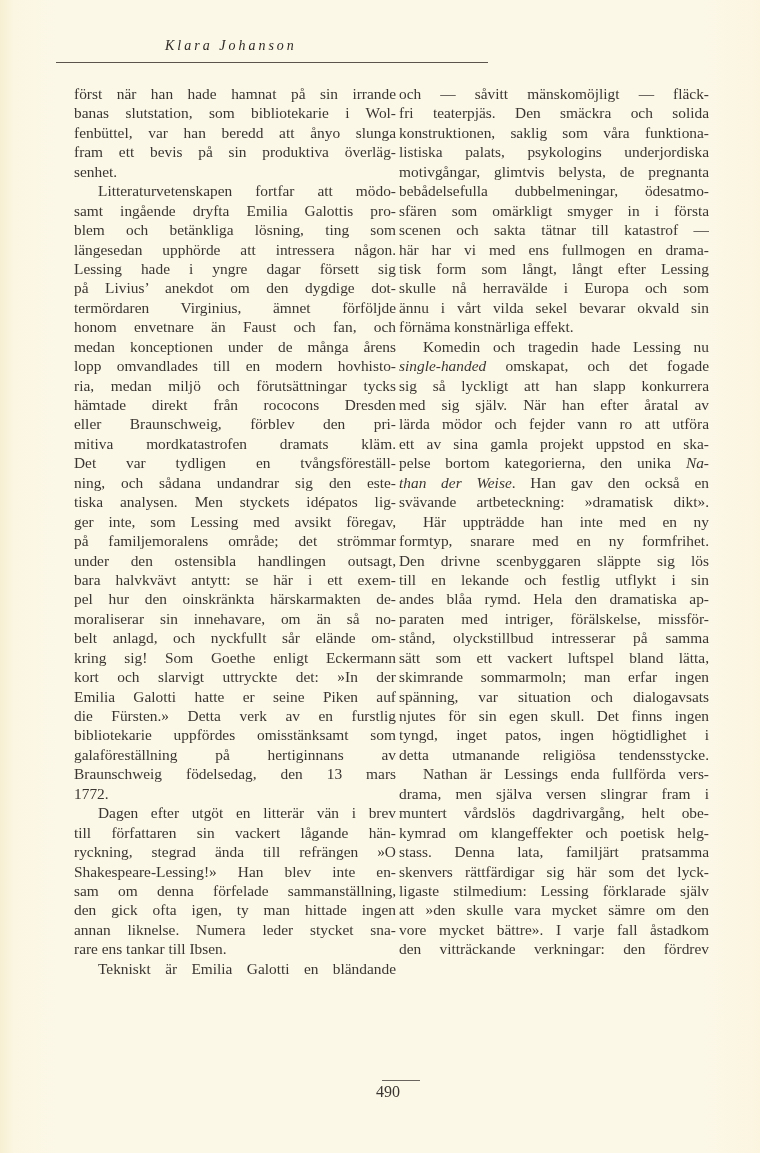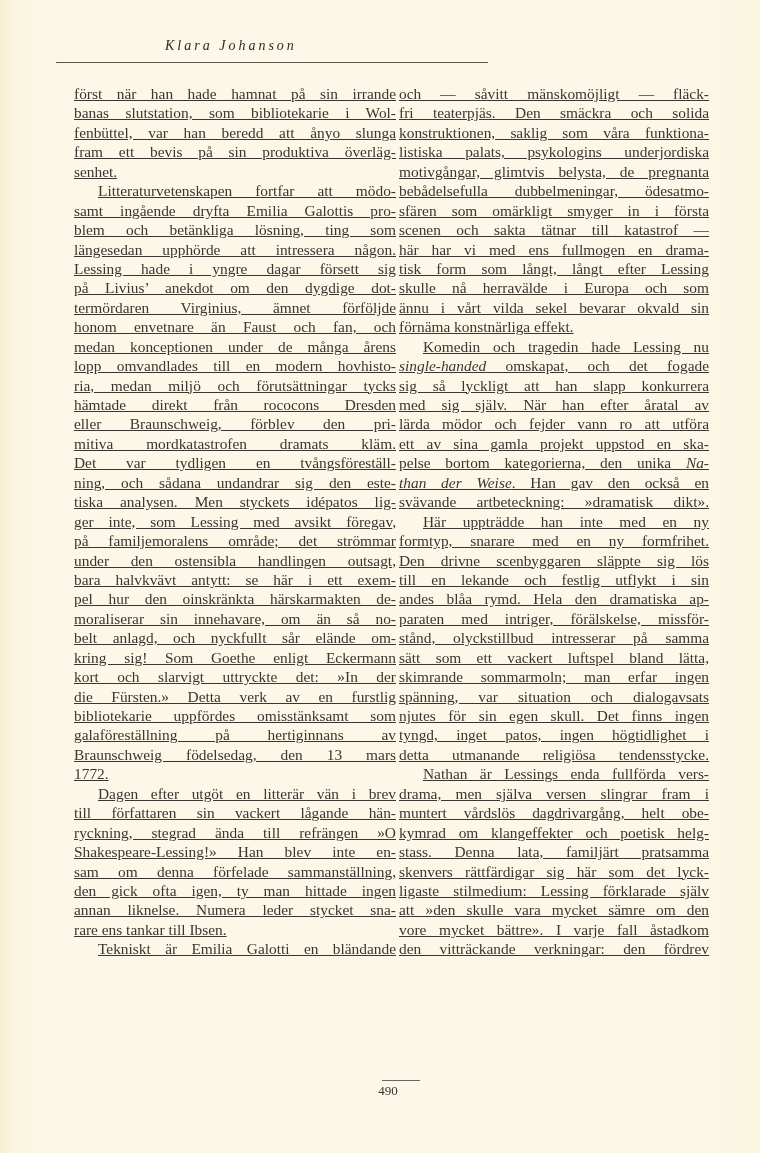--- a/index.html
+++ b/index.html
@@ -43,21 +43,20 @@
       border-top: 1.5px solid #5a544d;
     }
     .column {
       position: absolute;
       top: 84px;
       width: 322px;
       font-size: 15.4px;
       line-height: 19.45px;
       text-align: justify;
       text-align-last: justify;
-      text-decoration: underline;
     }
     .column.left { left: 74px; }
     .column.right { left: 399px; width: 310px; }
     .line {
       display: block;
       white-space: nowrap;
       text-align: justify;
       text-align-last: justify;
       height: 19.45px;
       overflow: visible;
@@ -68,21 +67,21 @@
     .line.indent {
       padding-left: 24px;
     }
     .it { font-style: italic; }
     .page-number {
       position: absolute;
       top: 1083px;
       left: 363px;
       width: 50px;
       text-align: center;
-      font-size: 13px;
+      font-size: 16px;
       color: #3a3530;
     }
     .page-number-rule {
       position: absolute;
       top: 1080px;
       left: 382px;
       width: 38px;
       border-top: 1px solid #6a645e;
     }
   </style>
@@ -118,20 +117,21 @@
       <span class="line">tiska analysen. Men styckets idépatos lig-</span>
       <span class="line">ger inte, som Lessing med avsikt föregav,</span>
       <span class="line">på familjemoralens område; det strömmar</span>
       <span class="line">under den ostensibla handlingen outsagt,</span>
       <span class="line">bara halvkvävt antytt: se här i ett exem-</span>
       <span class="line">pel hur den oinskränkta härskarmakten de-</span>
       <span class="line">moraliserar sin innehavare, om än så no-</span>
       <span class="line">belt anlagd, och nyckfullt sår elände om-</span>
       <span class="line">kring sig! Som Goethe enligt Eckermann</span>
       <span class="line">kort och slarvigt uttryckte det: »In der</span>
+      <span class="line">Emilia Galotti hatte er seine Piken auf</span>
       <span class="line">die Fürsten.» Detta verk av en furstlig</span>
       <span class="line">bibliotekarie uppfördes omisstänksamt som</span>
       <span class="line">galaföreställning på hertiginnans av</span>
       <span class="line">Braunschweig födelsedag, den 13 mars</span>
       <span class="line last">1772.</span>
       <span class="line indent">Dagen efter utgöt en litterär vän i brev</span>
       <span class="line">till författaren sin vackert lågande hän-</span>
       <span class="line">ryckning, stegrad ända till refrängen »O</span>
       <span class="line">Shakespeare-Lessing!» Han blev inte en-</span>
       <span class="line">sam om denna förfelade sammanställning,</span>

